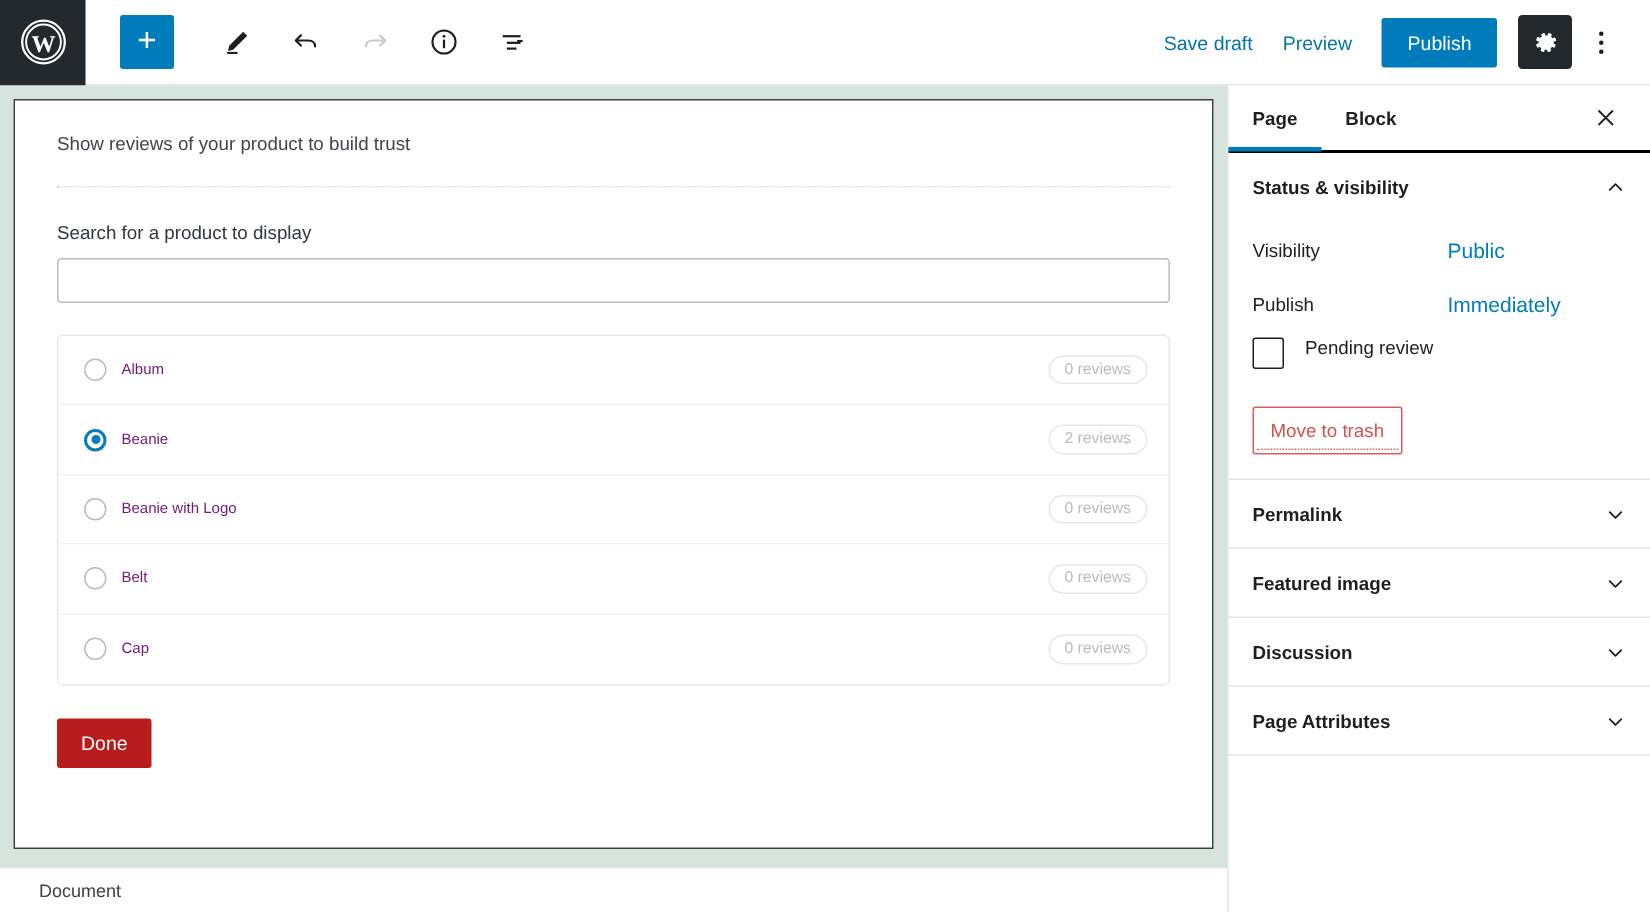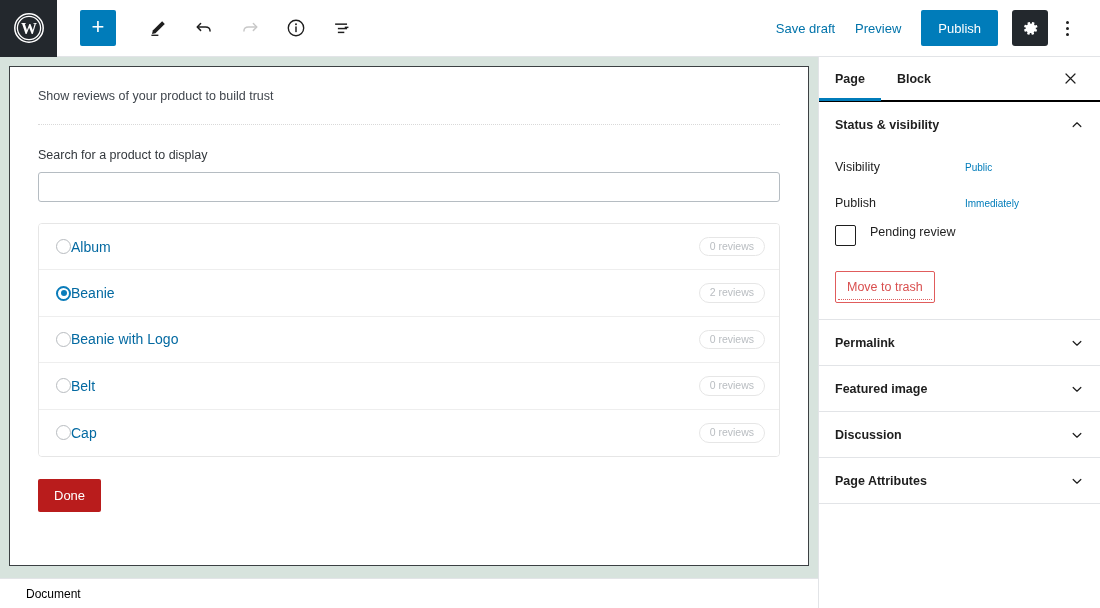--- a/index.html
+++ b/index.html
@@ -38,21 +38,21 @@
   }
   .tb-btn.add .plus {
     color: #fff; font-size: 22px; line-height: 1; font-weight: 300;
     margin-top: -2px;
   }
   .tb-btn + .tb-btn { margin-left: 10px; }
   .tb-icon { width: 22px; height: 22px; display: block; }
 
   .tb-right {
     margin-left: auto;
-    display: flex; 
+    display: flex; align-items: center;
     padding-right: 18px; gap: 0;
   }
   .link-btn {
     background: none; border: none; cursor: pointer;
     color: #0073aa; font-size: 13px;
     font-family: "Liberation Sans", sans-serif;
     padding: 6px 10px;
   }
   .publish-btn {
     background: #007cba; color: #fff;
@@ -136,22 +136,22 @@
     flex: 0 0 auto; position: relative;
   }
   .radio.checked { border: 2px solid #0a7cba; }
   .radio.checked::after {
     content: ""; position: absolute;
     top: 50%; left: 50%; transform: translate(-50%, -50%);
     width: 6px; height: 6px; border-radius: 50%;
     background: #0a7cba;
   }
   .product-name {
-    font-size: 14px; color: #0369a1;
-    margin-left: 0;
+    font-size: 10px; color: #701a75;
+    margin-left: 10px;
   }
   .review-badge {
     margin-left: auto;
     font-size: 10.5px; color: #b9bdc1;
     border: 1px solid #e6e6e6; border-radius: 11px;
     padding: 3px 10px 4px 10px;
     line-height: 1; white-space: nowrap;
   }
 
   .done-btn {
@@ -164,21 +164,21 @@
 
   
   .breadcrumb-bar {
     position: absolute; top: 578px; left: 0;
     width: 818px; height: 30px;
     background: #ffffff;
     border-top: 1px solid #e2e4e7;
     display: flex; align-items: center;
     padding-left: 26px;
   }
-  .breadcrumb-text { font-size: 12px; color: #000000; }
+  .breadcrumb-text { font-size: 12px; color: #404040; }
 
   
   .sidebar {
     position: absolute; top: 57px; right: 0;
     width: 282px; height: 551px;
     background: #ffffff;
     border-left: 1px solid #e2e4e7;
   }
   .sb-tabs {
     height: 45px; display: flex; align-items: stretch;
@@ -220,21 +220,21 @@
   .panel-body { padding: 2px 16px 16px 16px; }
 
   .row-kv {
     display: flex; align-items: center;
     height: 36px;
     gap: 12px;
   }
   .kv-label { font-size: 12.5px; color: #1e1e1e; width: 118px; }
   .kv-value {
     background: none; border: none; cursor: pointer;
-    color: #007cba; font-size: 10px;
+    color: #007cba; font-size: 14px;
     font-family: "Liberation Sans", sans-serif;
     padding: 0; text-align: left;
   }
 
   .cb-row { display: flex; align-items: flex-start; height: 38px; margin-top: 4px; }
   .cbox {
     width: 21px; height: 21px; border: 1.5px solid #1e1e1e;
     border-radius: 2px; background: #fff; flex: 0 0 auto; cursor: pointer;
   }
   .cb-label { font-size: 12.5px; color: #1e1e1e; margin-left: 14px; }

